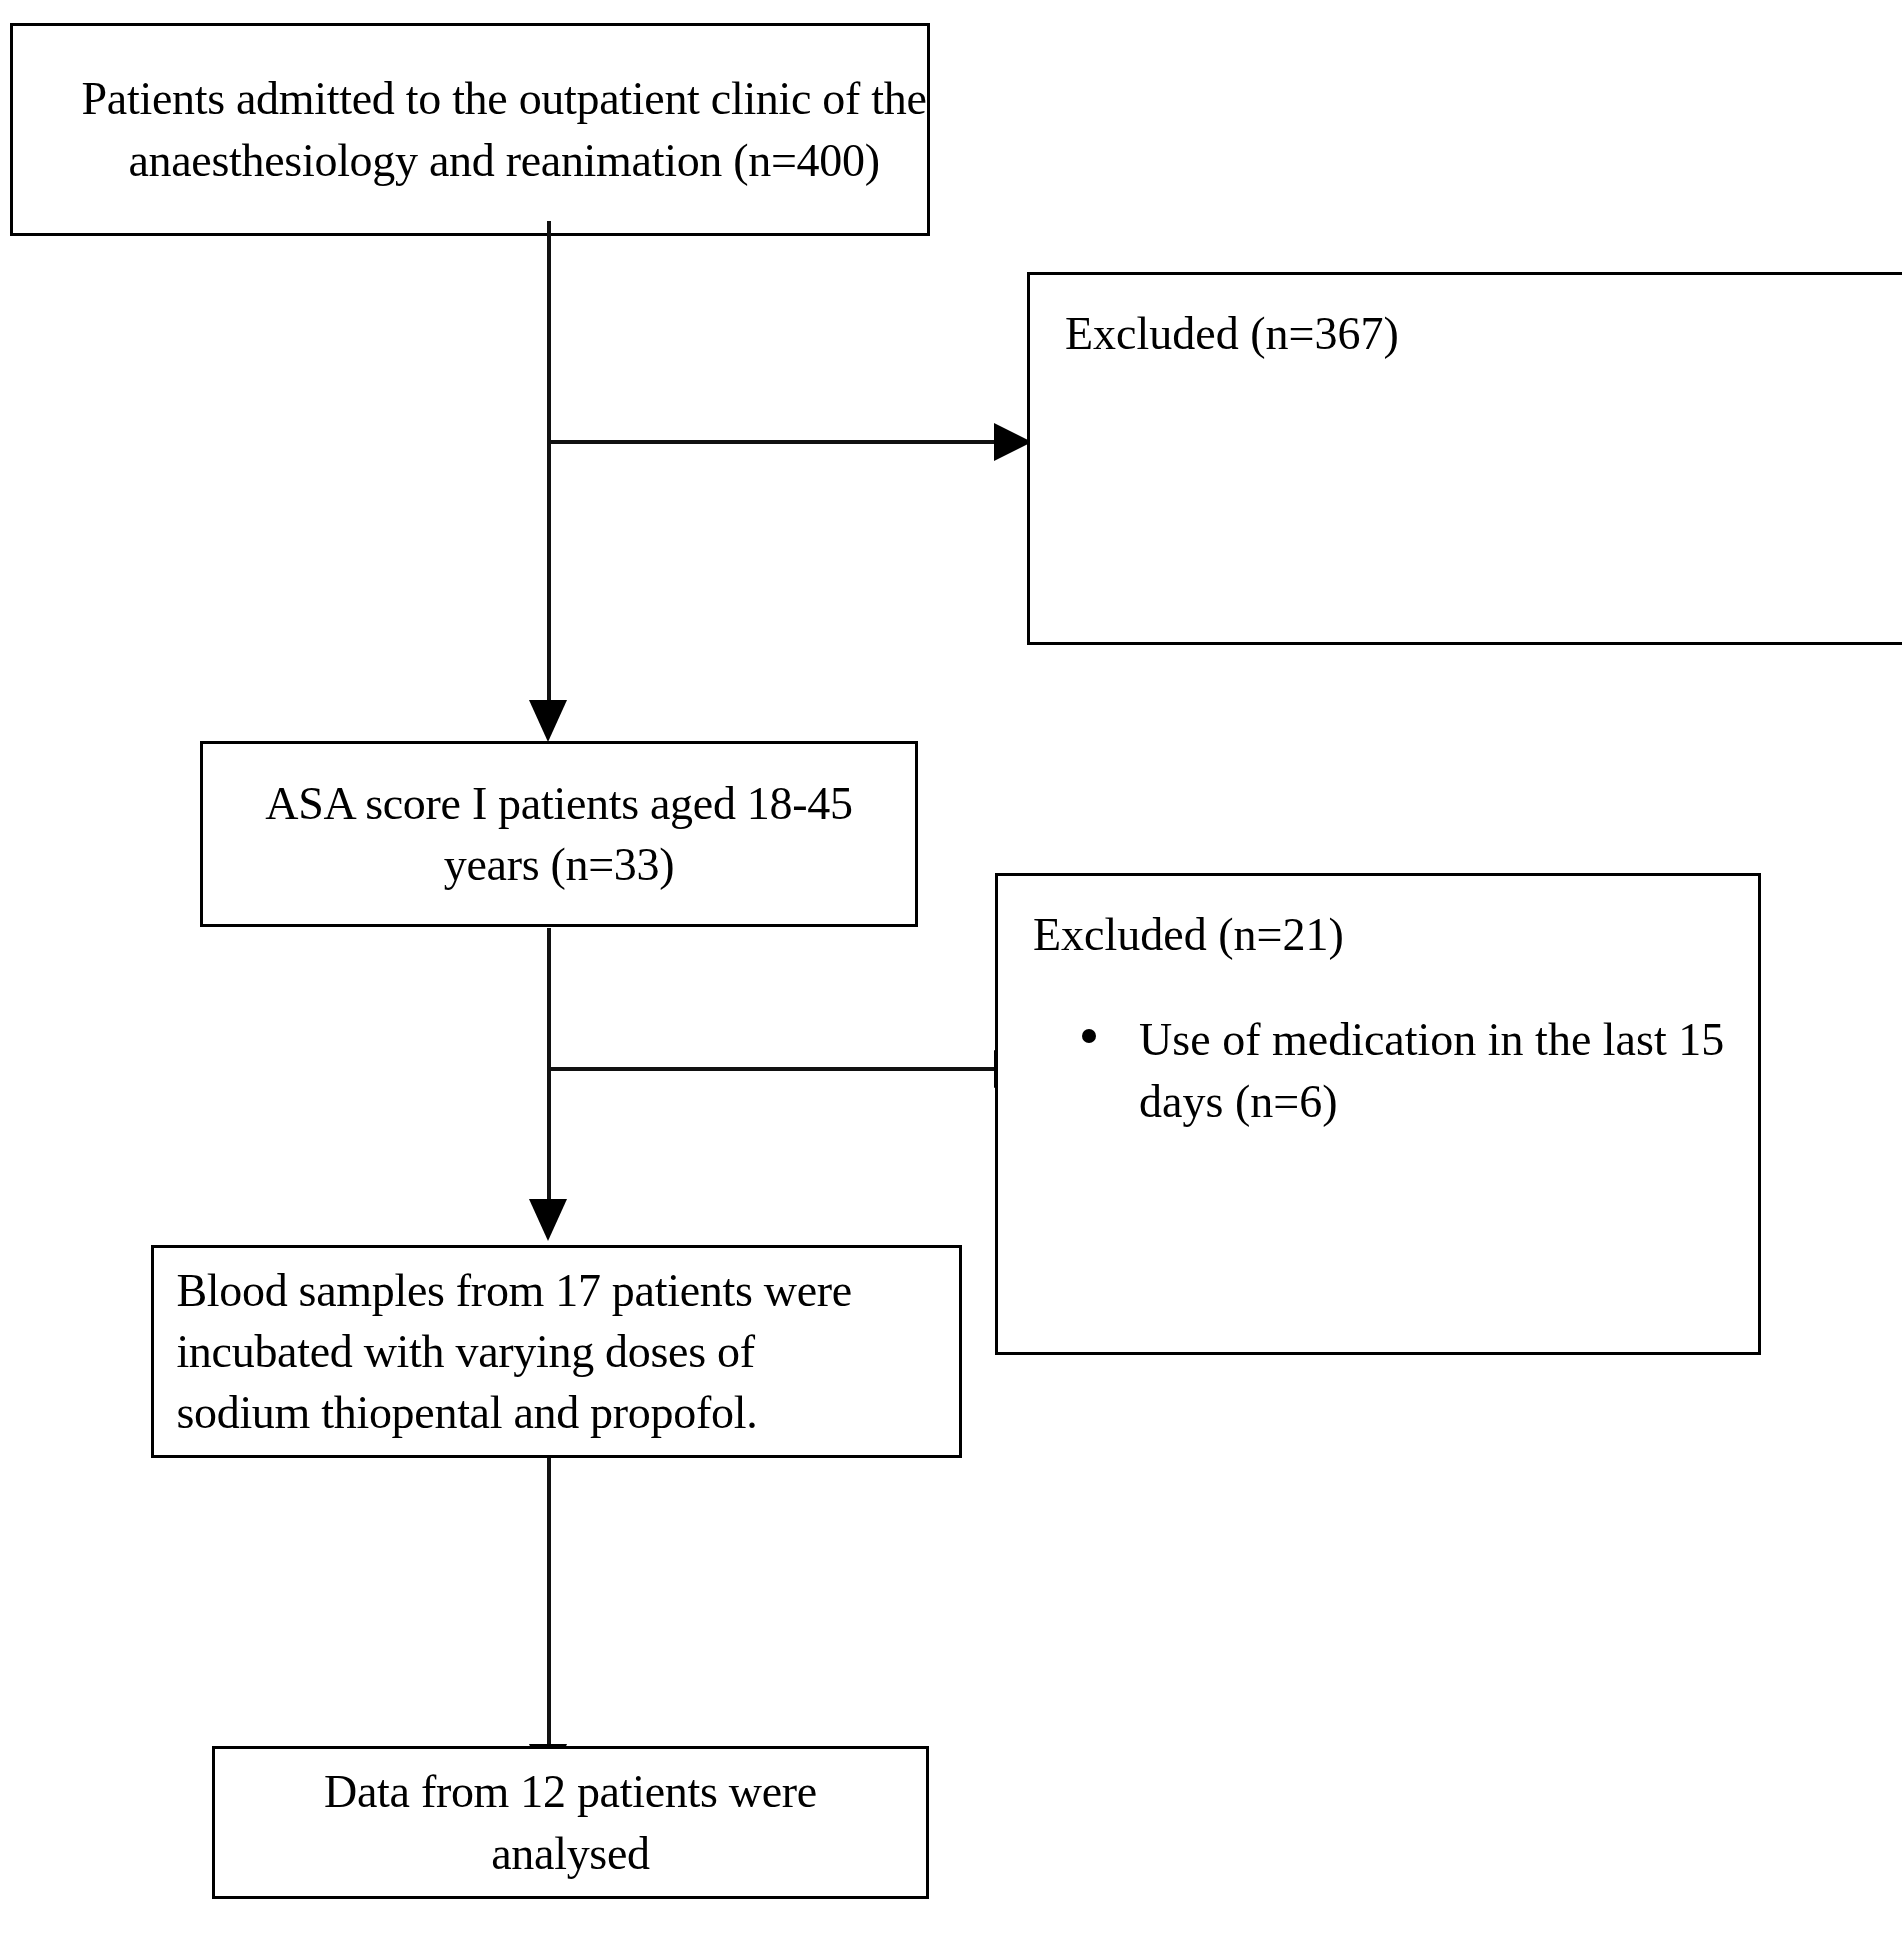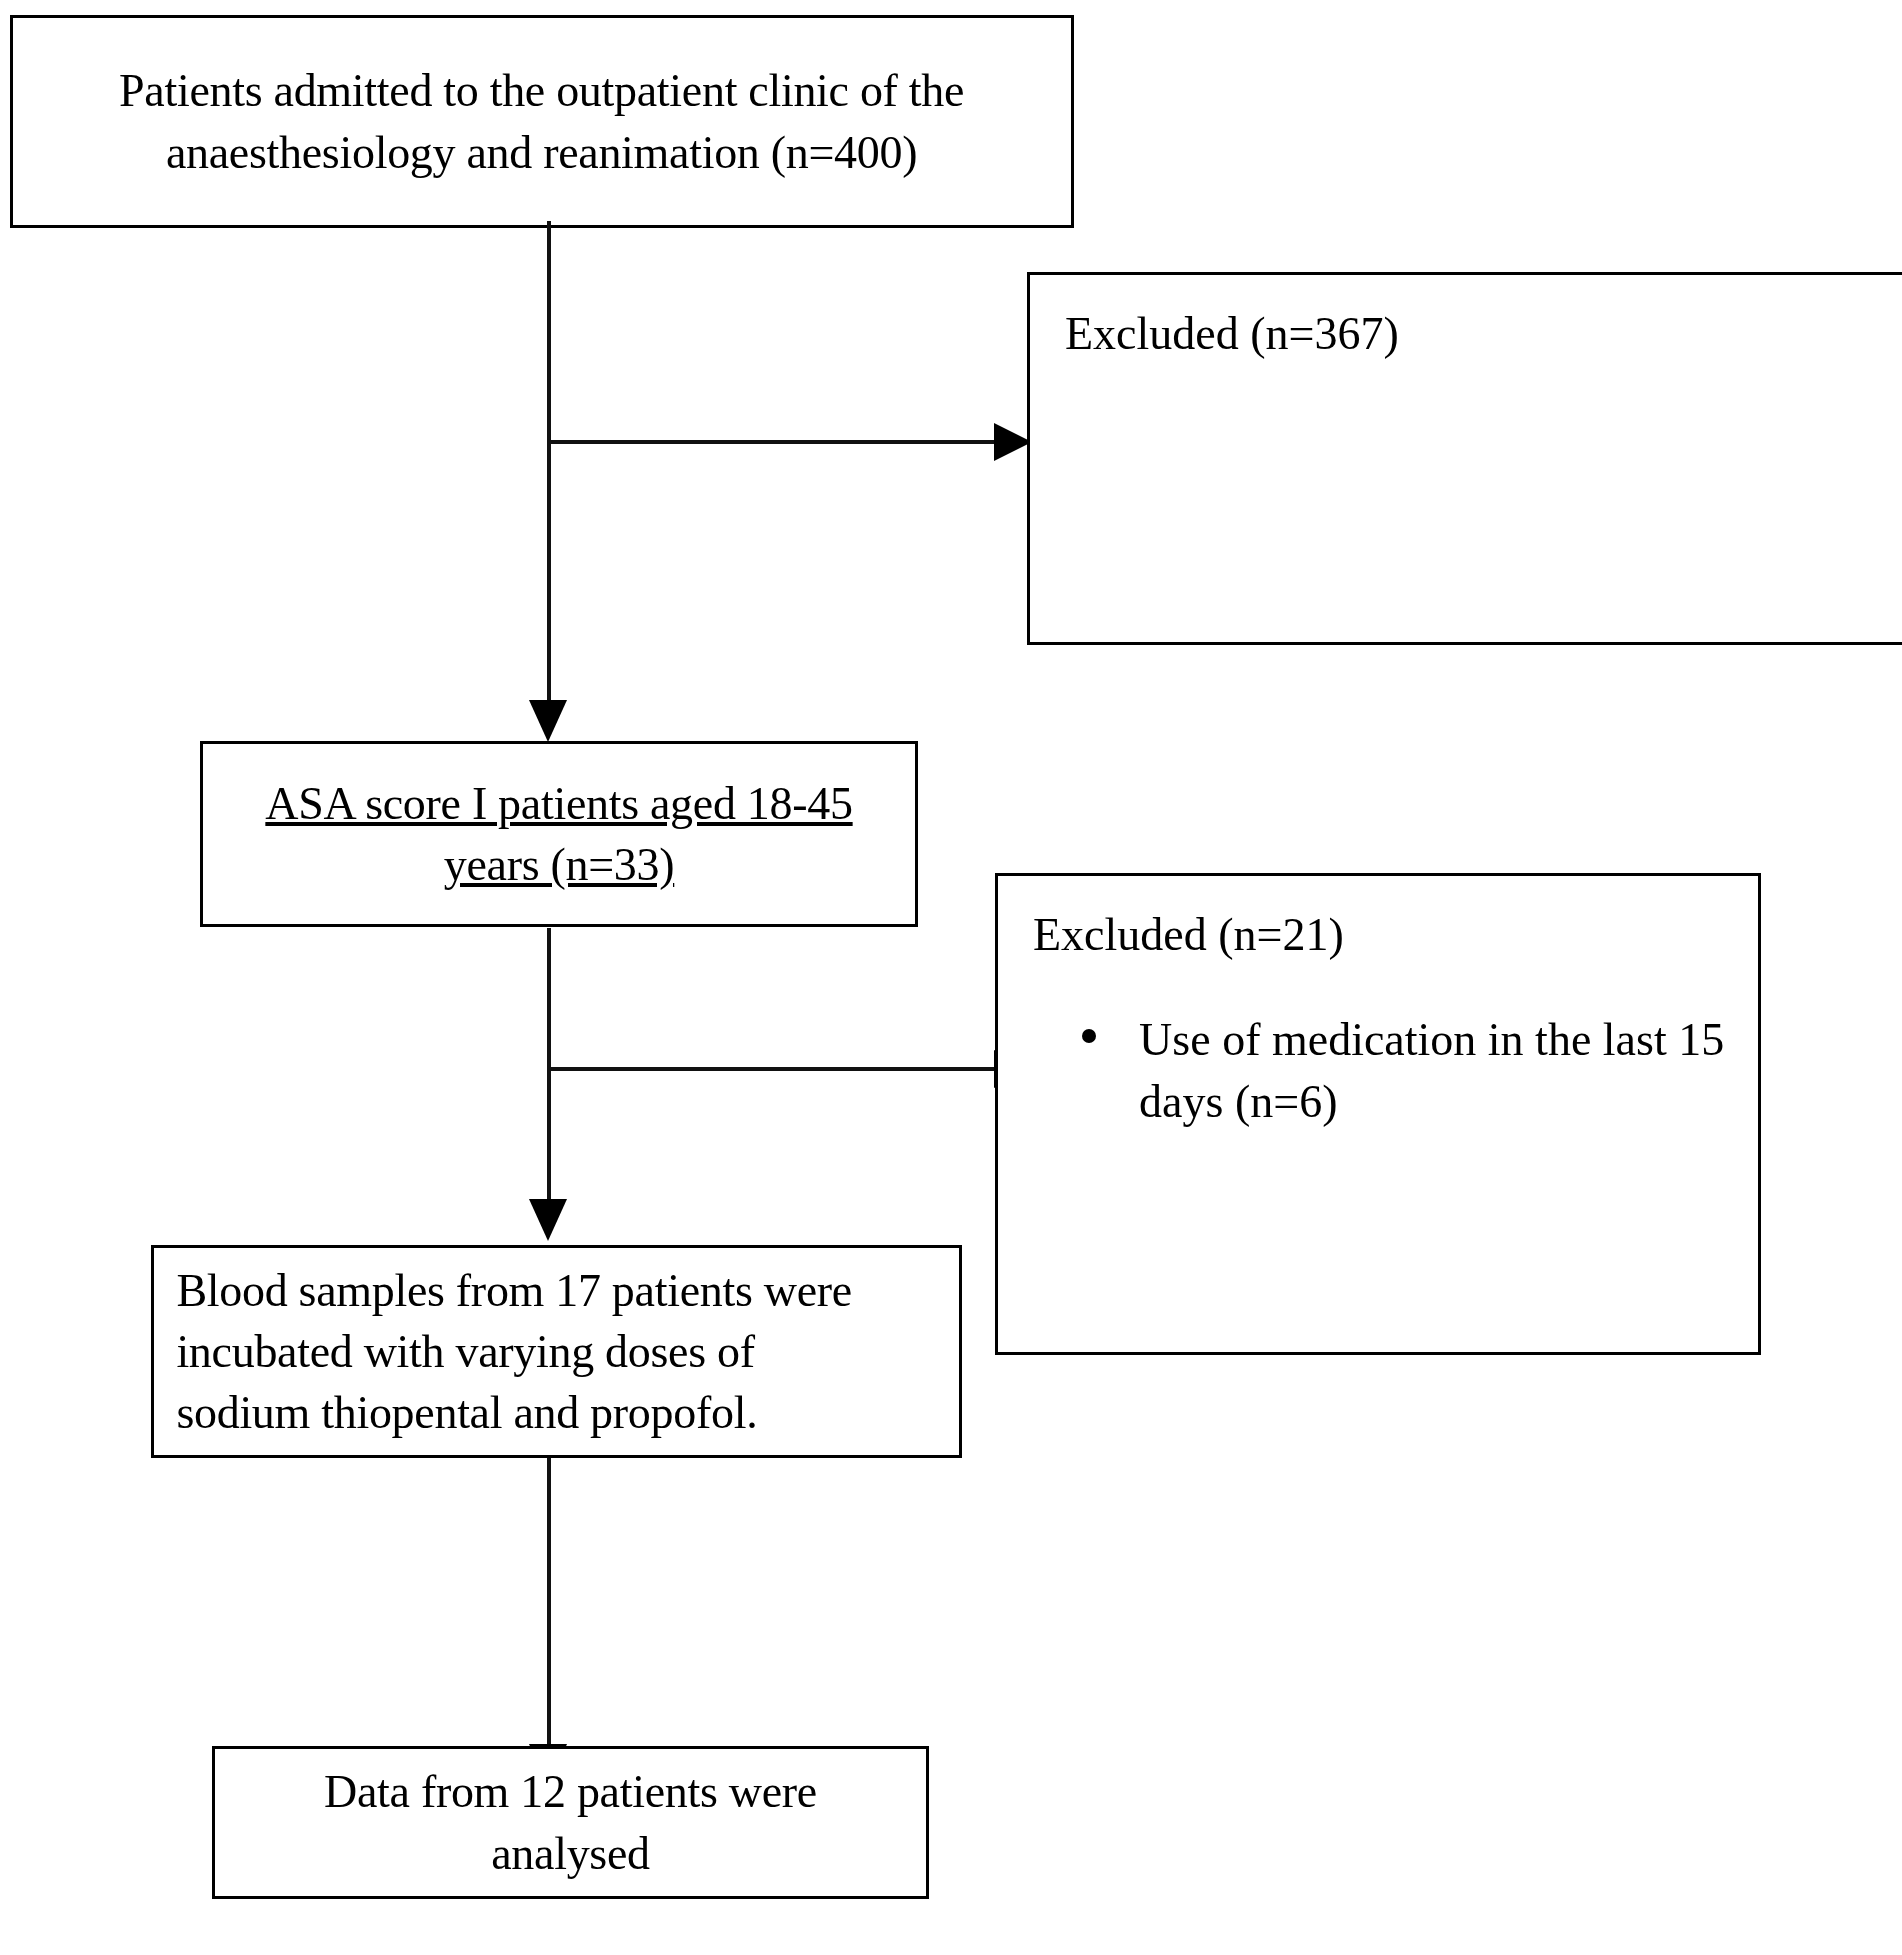--- a/index.html
+++ b/index.html
@@ -101,36 +101,36 @@
     border-top: 19px solid transparent;
     border-bottom: 19px solid transparent;
     border-left: 38px solid #000000;
   }
 </style>
 </head>
 <body>
 
 <div id="canvas">
 
-  <div class="flow-box centered" style="left:9.6px; top:15px; width:1064px; height:213px;">
+  <div class="flow-box centered" style="left:9.6px; top:23px; width:920px; height:213px;align-items:flex-end;">
     <div class="box-text center">Patients admitted to the outpatient clinic of the
 anaesthesiology and reanimation (n=400)</div>
   </div>
 
   <div class="vline" style="left:547px; top:221px; height:487px;"></div>
   <div class="arrow-down" style="left:529px; top:700px;"></div>
 
   <div class="hline" style="left:547px; top:440px; width:450px;"></div>
   <div class="arrow-right" style="left:994px; top:423px;"></div>
 
   <div class="excl-box" style="left:1027px; top:272px; width:899px; height:373px;">
     <div class="excl-title">Excluded (n=367)</div>
   </div>
 
-  <div class="flow-box centered" style="left:200px; top:741px; width:718px; height:186px;text-decoration:underline;">
+  <div class="flow-box centered" style="left:200px; top:741px; width:718px; height:186px;">
     <div class="box-text center">ASA score I patients aged 18-45
 years (n=33)</div>
   </div>
 
   <div class="vline" style="left:547px; top:928px; height:275px;"></div>
   <div class="arrow-down" style="left:529px; top:1199px;"></div>
 
   <div class="hline" style="left:547px; top:1067px; width:450px;"></div>
   <div class="arrow-right" style="left:994px; top:1050px;"></div>
 

